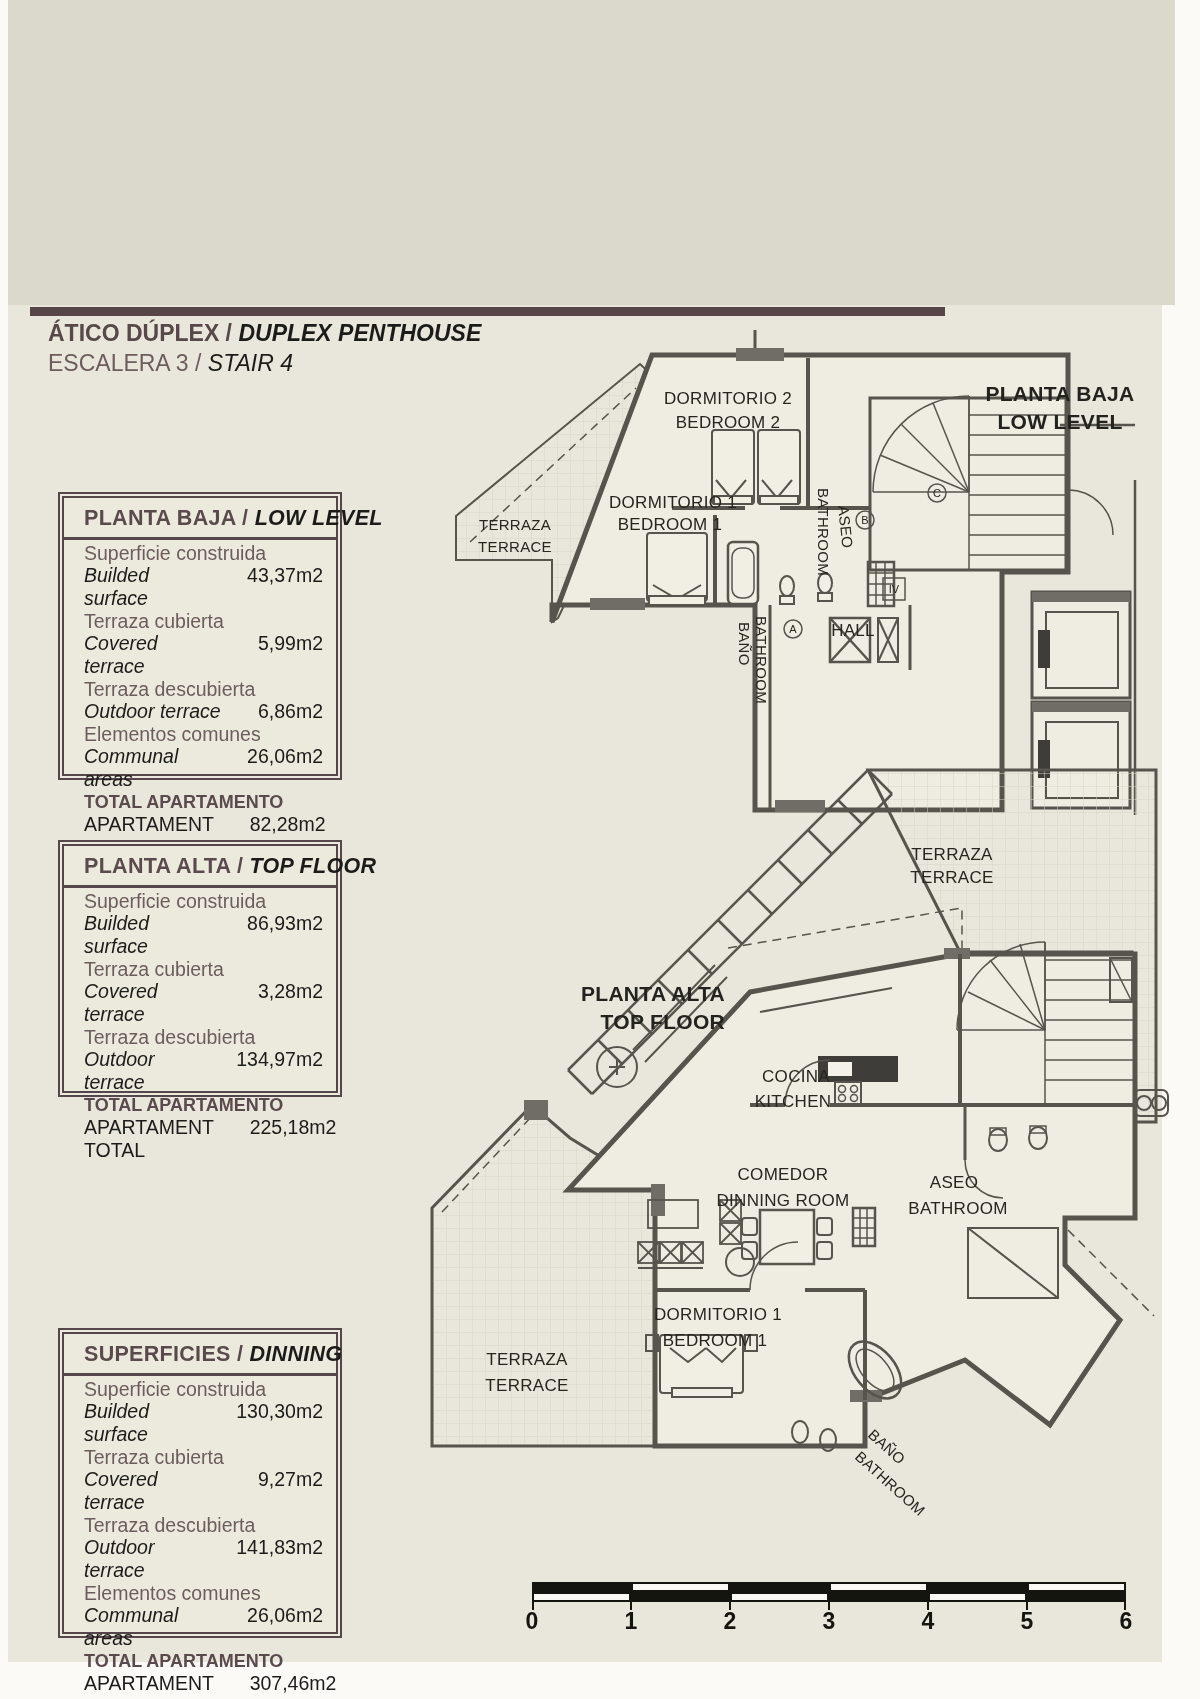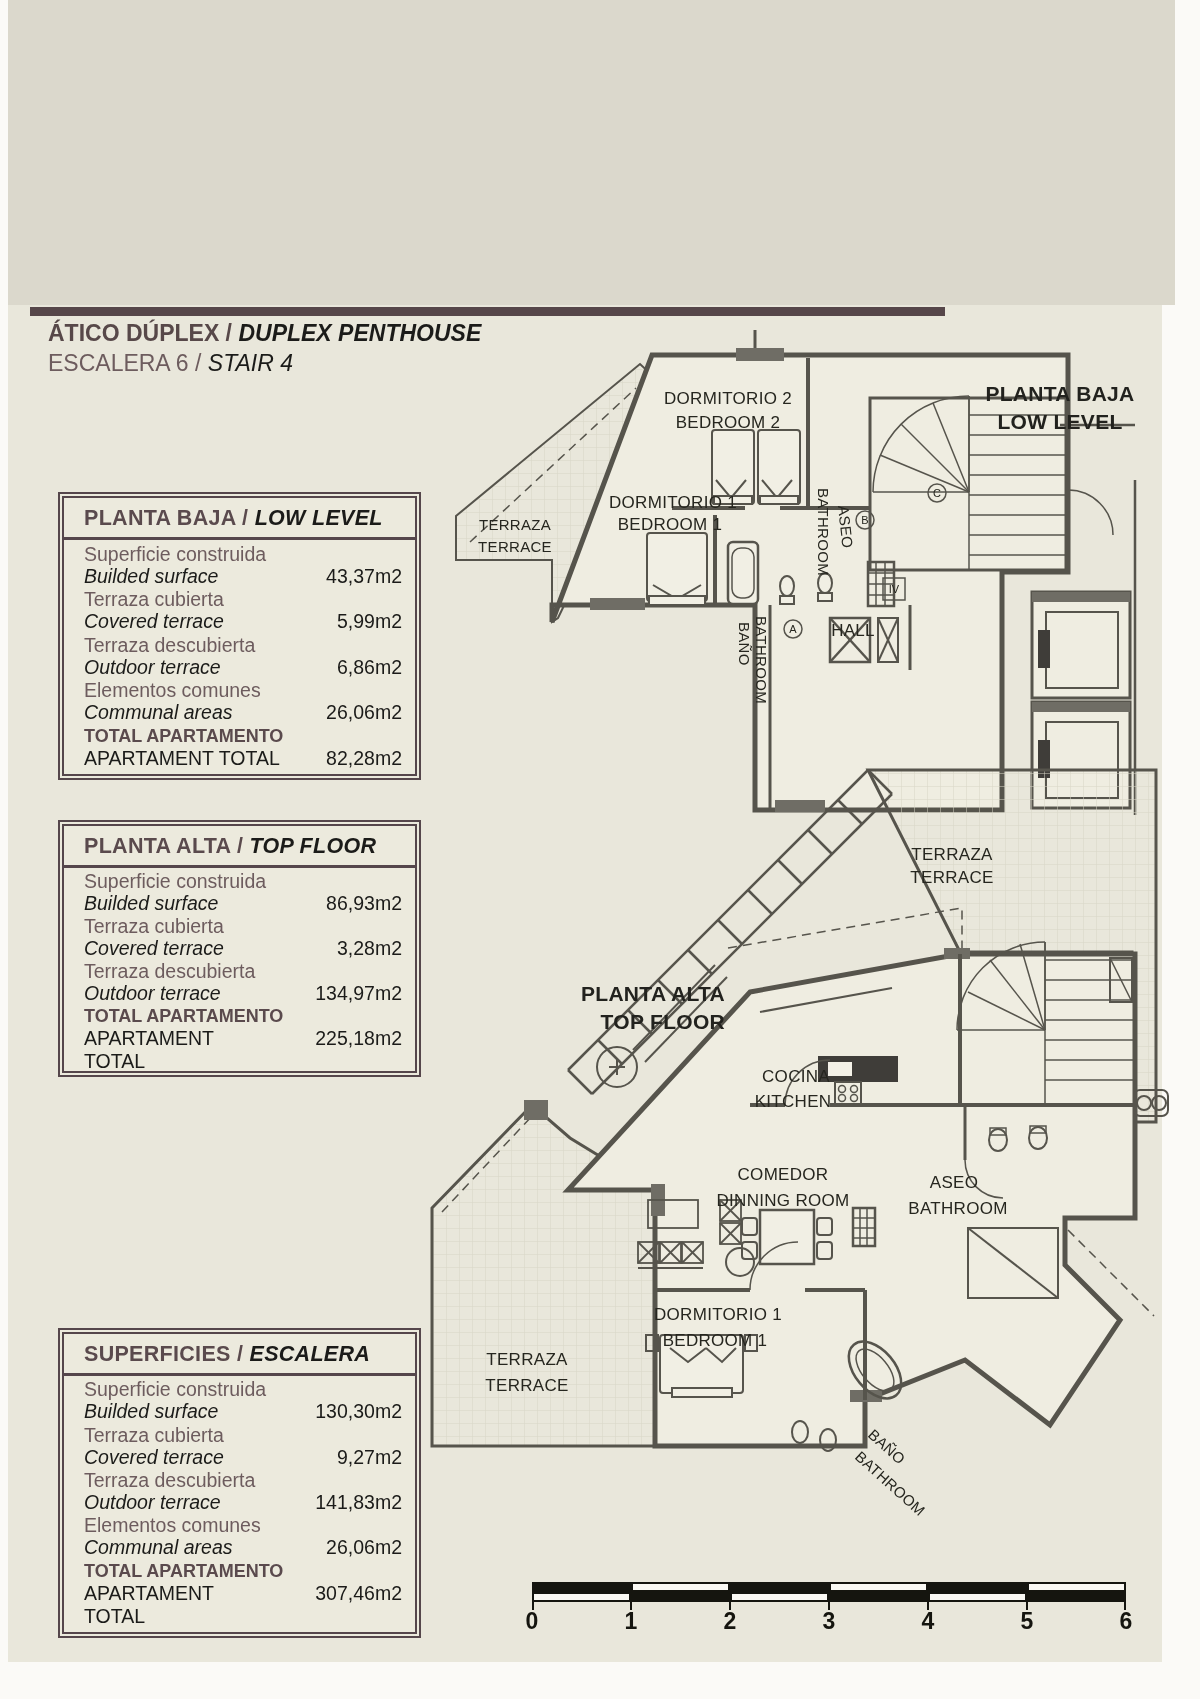--- a/index.html
+++ b/index.html
@@ -10,21 +10,21 @@
   .dark-rule{position:absolute;left:30px;top:307px;width:915px;height:9px;background:#564649;}
 
   
   .title-block{position:absolute;left:48px;top:318px;width:480px;line-height:30px;font-size:23px;}
   .title-block .es{color:#6d5c5e;}
   .title-block .line1 .es{color:#574849;font-weight:bold;}
   .title-block .en{color:#1b1b19;font-style:italic;}
   .title-block .line1 .en{font-weight:bold;}
 
   
-  .panel{position:absolute;left:58px;width:363px;border:6px double #55464b;
+  .panel{position:absolute;left:58px;width:284px;border:6px double #55464b;
          box-sizing:border-box;display:flex;flex-direction:column;background:#eceadd;}
   .panel-header{border-bottom:3px solid #55464b;padding:8px 12px 6px 20px;
                 font-size:21.5px;font-weight:bold;letter-spacing:.3px;white-space:pre;}
   .panel-header .hdr-es,.panel-header .hdr-sep{color:#5a4a4d;}
   .panel-header .hdr-en{color:#1b1b19;font-style:italic;}
   .panel-body{flex:1;display:flex;flex-direction:column;justify-content:space-evenly;
               padding:2px 13px 4px 20px;border-radius:23px;}
   .trow .l1{font-size:19.5px;color:#6d5c5e;line-height:22px;}
   .trow .l2{display:flex;justify-content:space-between;align-items:baseline;
             font-size:19.5px;line-height:23px;color:#1b1b19;gap:36px;}
@@ -62,21 +62,21 @@
 </head>
 <body>
 
 <div class="page">
   <div class="bg-main"></div>
   <div class="bg-top"></div>
   <div class="dark-rule"></div>
 
   <div class="title-block">
     <div class="line1"><span class="es">ÁTICO DÚPLEX</span><span class="es"> / </span><span class="en">DUPLEX PENTHOUSE</span></div>
-    <div><span class="es">ESCALERA 6</span><span class="es"> / </span><span class="en">STAIR 4</span></div>
+    <div><span class="es">ESCALERA 3</span><span class="es"> / </span><span class="en">STAIR 4</span></div>
   </div>
 
   <section class="panel" style="top:492px;height:288px;">
     <div class="panel-header"><span class="hdr-es">PLANTA BAJA</span><span class="hdr-sep"> / </span><span class="hdr-en">LOW LEVEL</span></div>
     <div class="panel-body">
       <div class="trow">
         <div class="l1">Superficie construida</div>
         <div class="l2">
             <span class="en">Builded surface</span>
             <span class="val">43,37m2</span>
@@ -106,21 +106,21 @@
       <div class="trow total">
         <div class="l1">TOTAL APARTAMENTO</div>
         <div class="l2">
             <span class="en">APARTAMENT TOTAL</span>
             <span class="val">82,28m2</span>
           </div>
       </div>
     </div>
   </section>
 
-  <section class="panel" style="top:820px;height:257px;">
+  <section class="panel" style="top:840px;height:257px;">
     <div class="panel-header"><span class="hdr-es">PLANTA ALTA</span><span class="hdr-sep"> / </span><span class="hdr-en">TOP FLOOR</span></div>
     <div class="panel-body">
       <div class="trow">
         <div class="l1">Superficie construida</div>
         <div class="l2">
             <span class="en">Builded surface</span>
             <span class="val">86,93m2</span>
           </div>
       </div>
       <div class="trow">
@@ -141,21 +141,21 @@
         <div class="l1">TOTAL APARTAMENTO</div>
         <div class="l2">
             <span class="en">APARTAMENT TOTAL</span>
             <span class="val">225,18m2</span>
           </div>
       </div>
     </div>
   </section>
 
   <section class="panel" style="top:1328px;height:310px;">
-    <div class="panel-header"><span class="hdr-es">SUPERFICIES</span><span class="hdr-sep"> / </span><span class="hdr-en">ESCALERA</span></div>
+    <div class="panel-header"><span class="hdr-es">SUPERFICIES</span><span class="hdr-sep"> / </span><span class="hdr-en">DINNING</span></div>
     <div class="panel-body">
       <div class="trow">
         <div class="l1">Superficie construida</div>
         <div class="l2">
             <span class="en">Builded surface</span>
             <span class="val">130,30m2</span>
           </div>
       </div>
       <div class="trow">
         <div class="l1">Terraza cubierta</div>

